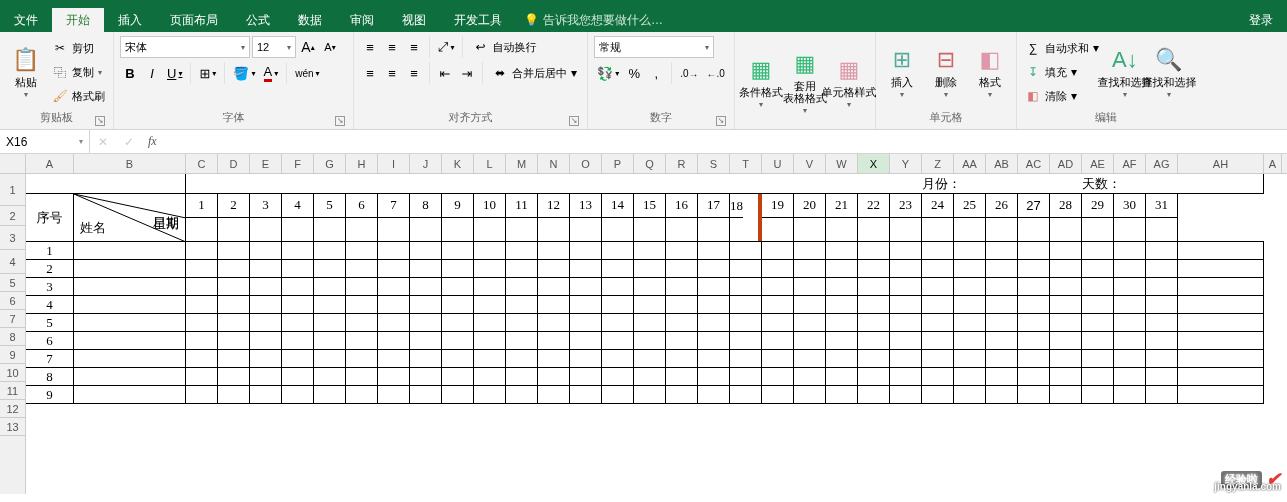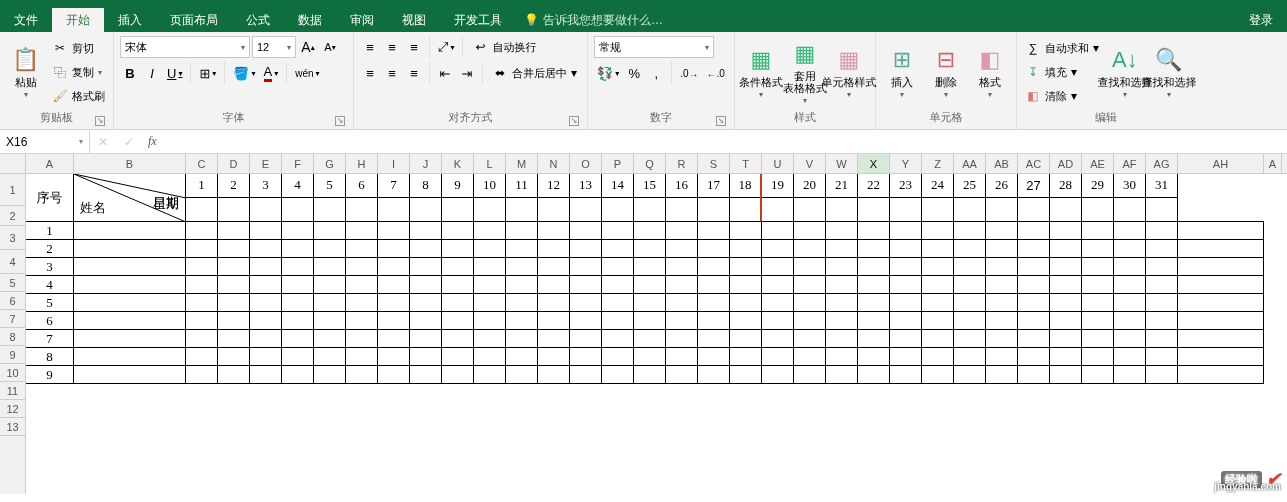--- a/index.html
+++ b/index.html
@@ -239,21 +239,20 @@
           <div class="lbl">套用
 表格格式</div>
           <div class="drop-arrow">▾</div>
         </div>
       <div class="big-btn">
           <div class="ico" style="color:#d9a">▦</div>
           <div class="lbl">单元格样式</div>
           <div class="drop-arrow">▾</div>
         </div>
     </div>
-    <div class="group-label">样式</div>
   </div>
 
   <div class="group">
     <div class="group-body">
       <div class="big-btn">
           <div class="ico" style="color:#5a9">⊞</div>
           <div class="lbl">插入</div>
           <div class="drop-arrow">▾</div>
         </div>
       <div class="big-btn">
@@ -368,20 +367,28 @@
       <div class="rh" style="height: 18px; line-height: 18px;">6</div>
       <div class="rh" style="height: 18px; line-height: 18px;">7</div>
       <div class="rh" style="height: 18px; line-height: 18px;">8</div>
       <div class="rh" style="height: 18px; line-height: 18px;">9</div>
       <div class="rh" style="height: 18px; line-height: 18px;">10</div>
       <div class="rh" style="height: 18px; line-height: 18px;">11</div>
       <div class="rh" style="height: 18px; line-height: 18px;">12</div>
       <div class="rh" style="height: 18px; line-height: 18px;">13</div>
     </div>
   <div class="grid" id="grid">
+      <div class="att-row2" style="width:1238px">
+        <div class="att-cell" style="width:160px;border-right:1px solid #000"></div>
+        <div class="att-cell" style="width:736px;border-right:none;justify-content:flex-end;padding-right:4px"></div>
+        <div class="att-cell" style="width:64px;border-right:none;justify-content:flex-start">月份：</div>
+        <div class="att-cell" style="width:96px;border-right:none"></div>
+        <div class="att-cell" style="width:64px;border-right:none;justify-content:flex-start">天数：</div>
+        <div class="att-cell" style="width:118px;border-right:1px solid #000"></div>
+      </div>
       <div class="att-row34" style="width:1238px">
         <div class="att-cell att-seq" style="width:48px">序号</div>
         <div class="att-cell att-name-block" style="width:112px">
           <div class="diag-box">
             <svg width="112" height="48">
               <line x1="0" y1="0" x2="112" y2="24" stroke="#000"></line>
               <line x1="0" y1="0" x2="112" y2="48" stroke="#000"></line>
             </svg>
             <span class="diag-lbl" style="right:6px;top:20px">日期</span>
             <span class="diag-lbl" style="right:6px;bottom:8px">星期</span>
@@ -449,21 +456,21 @@
           <div style="height:24px"></div>
         </div>
         <div style="width:32px;display:flex;flex-direction:column;border-right:1px solid #000">
           <div style="height:24px;border-bottom:1px solid #000;display:flex;align-items:center;justify-content:center;font-size:13px;font-family:SimSun">16</div>
           <div style="height:24px"></div>
         </div>
         <div style="width:32px;display:flex;flex-direction:column;border-right:1px solid #000">
           <div style="height:24px;border-bottom:1px solid #000;display:flex;align-items:center;justify-content:center;font-size:13px;font-family:SimSun">17</div>
           <div style="height:24px"></div>
         </div>
-        <div style="width:32px;display:flex;flex-direction:column;border-right:2px solid #c2410c">
+        <div style="width:32px;display:flex;flex-direction:row;border-right:4px solid #c2410c">
           <div style="height:24px;border-bottom:1px solid #000;display:flex;align-items:center;justify-content:center;font-size:13px;font-family:SimSun">18</div>
           <div style="height:24px"></div>
         </div>
         <div style="width:32px;display:flex;flex-direction:column;border-right:1px solid #000">
           <div style="height:24px;border-bottom:1px solid #000;display:flex;align-items:center;justify-content:center;font-size:13px;font-family:SimSun">19</div>
           <div style="height:24px"></div>
         </div>
         <div style="width:32px;display:flex;flex-direction:column;border-right:1px solid #000">
           <div style="height:24px;border-bottom:1px solid #000;display:flex;align-items:center;justify-content:center;font-size:13px;font-family:SimSun">20</div>
           <div style="height:24px"></div>

